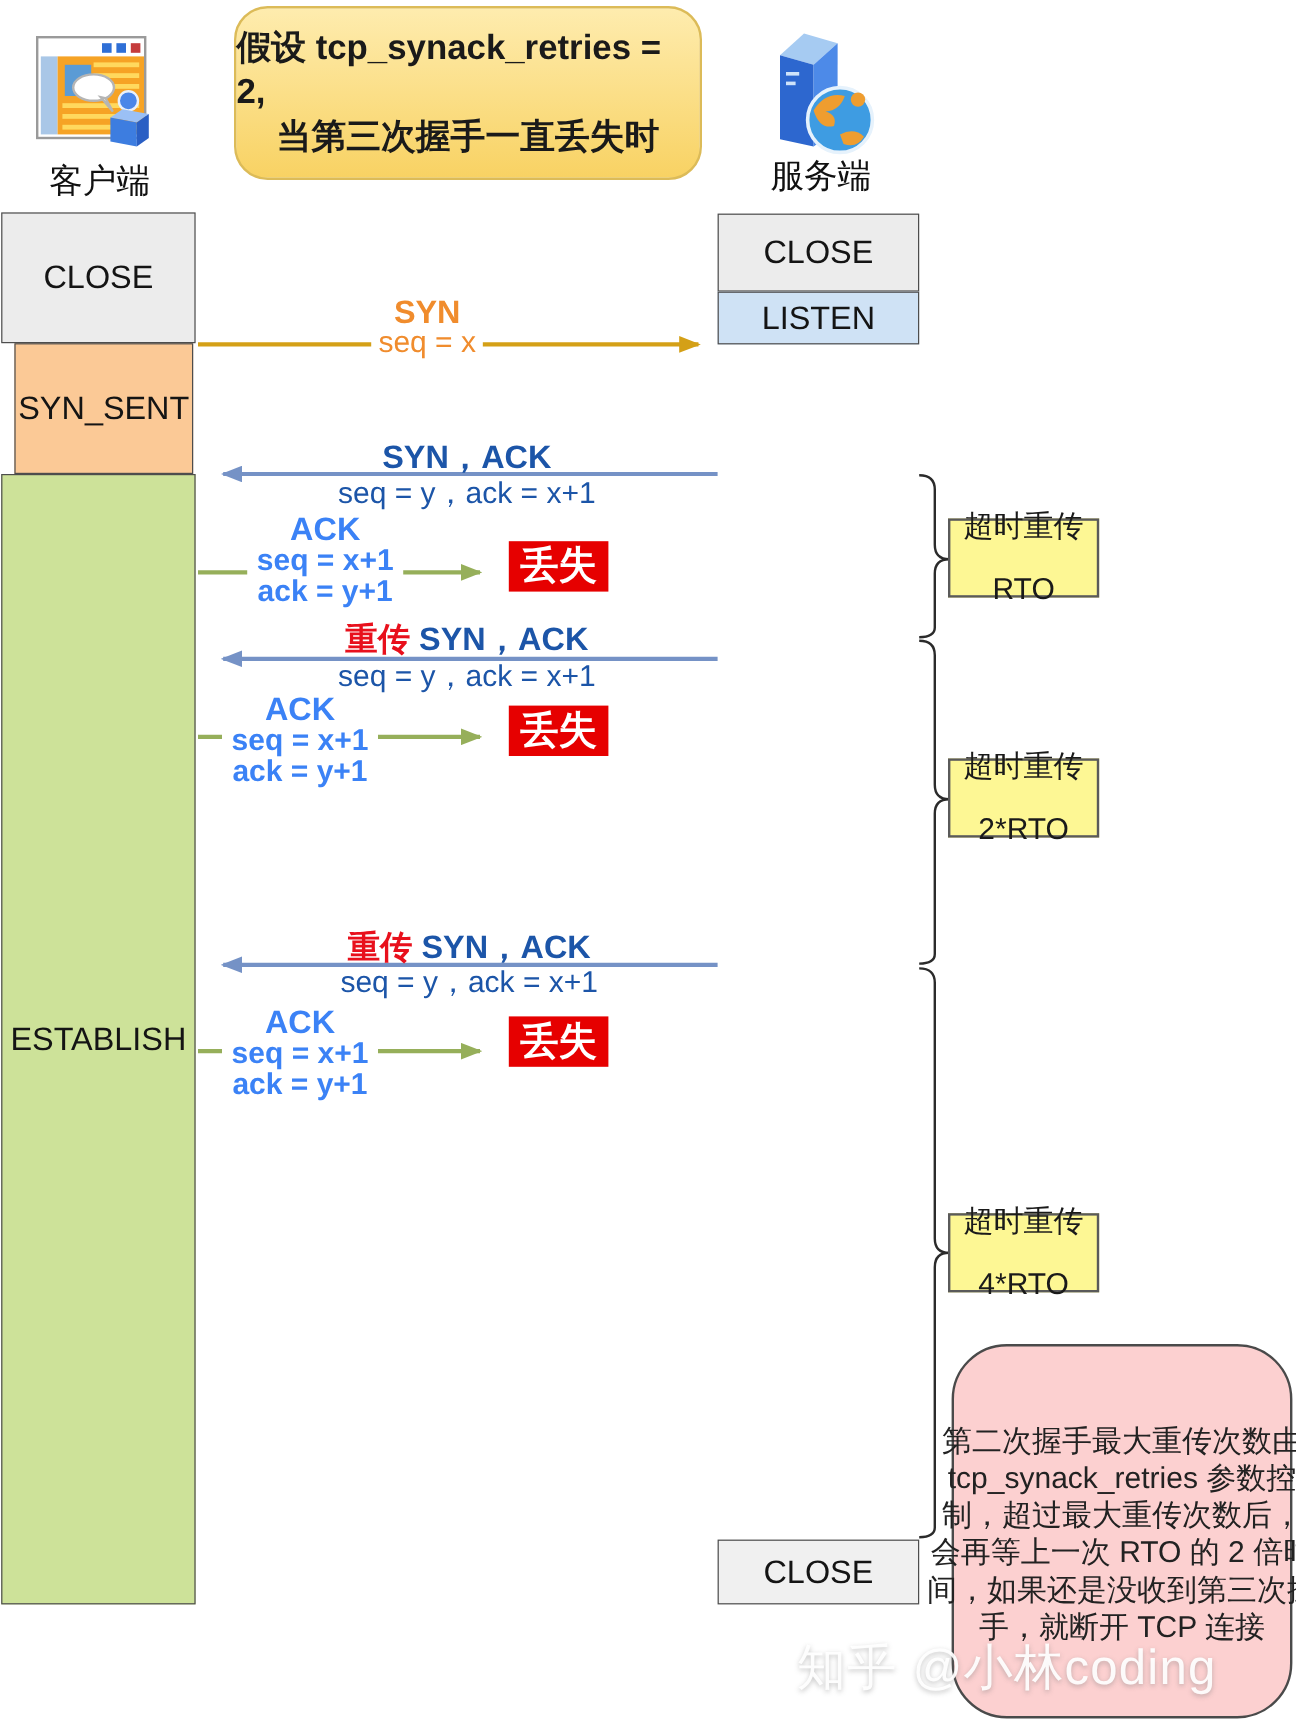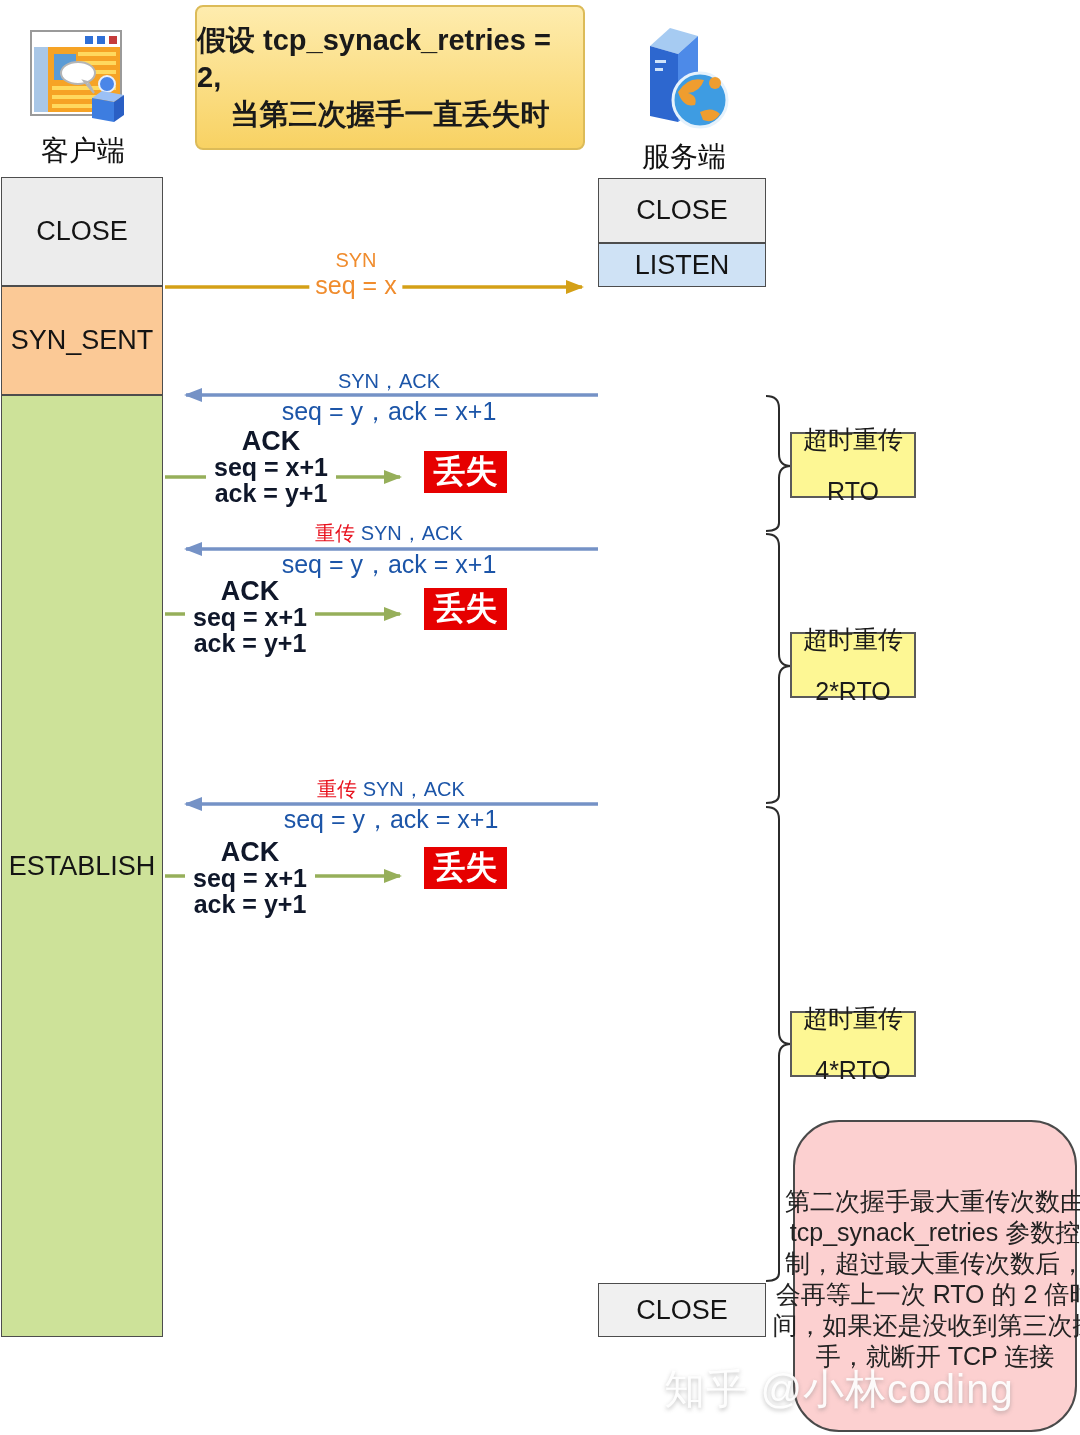--- a/index.html
+++ b/index.html
@@ -1,39 +1,39 @@
 <!DOCTYPE html>
 <html><head>
 <meta charset="utf-8">
 <style>
   html,body{margin:0;padding:0;background:#fff;}
   .canvas{position:relative;width:1080px;height:1435px;background:#ffffff;overflow:hidden;
           font-family:"Liberation Sans","DejaVu Sans",sans-serif;color:#1a1a1a;}
   .abs{position:absolute;}
 
   
-  .banner{left:195px;top:5px;width:390px;height:145px;border-radius:8px;
+  .banner{left:195px;top:5px;width:390px;height:145px;border-radius:28px;
           background:linear-gradient(180deg,#feecae 0%,#f8d263 100%);
           border:2px solid #dcbb58;display:flex;flex-direction:column;align-items:center;justify-content:center;
           font-size:29px;font-weight:bold;line-height:37px;z-index:2;box-sizing:border-box;}
   .actor-label{font-size:28px;color:#111;white-space:nowrap;transform:translateX(-50%);z-index:2;}
 
   
   .seg{position:absolute;display:flex;align-items:center;justify-content:center;
        font-size:27px;color:#141414;border:1.5px solid #4d4d4d;box-sizing:border-box;z-index:1;white-space:nowrap;}
 
   
-  .msg-title{position:absolute;transform:translateX(-50%);font-size:20px;font-weight:normal;white-space:nowrap;z-index:3;line-height:28px;}
+  .msg-title{position:absolute;transform:translateX(-50%);font-size:27px;font-weight:bold;white-space:nowrap;z-index:3;line-height:28px;}
   .msg-detail{position:absolute;transform:translateX(-50%);font-size:25px;font-weight:normal;white-space:nowrap;
               background:#fff;padding:0 6px;z-index:3;line-height:26px;}
   .ack-group{position:absolute;transform:translateX(-50%);background:#fff;padding:0 8px;z-index:3;
              display:flex;flex-direction:column;align-items:center;font-weight:bold;}
   .ack-group .t1{font-size:27px;line-height:26px;}
   .ack-group .t2{font-size:25px;line-height:26px;}
-  .c-orange{color:#f08c2d;} .c-blue{color:#1c55a8;} .c-green{color:#0f172a;} .c-red{color:#e8101c;}
+  .c-orange{color:#f08c2d;} .c-blue{color:#1c55a8;} .c-green{color:#3b82f6;} .c-red{color:#e8101c;}
 
   .lost{position:absolute;width:83px;height:42px;background:#e60000;color:#ffffff;
         display:flex;align-items:center;justify-content:center;font-size:32px;font-weight:bold;z-index:3;}
 
   .timeout{position:absolute;left:790px;width:126px;height:66px;background:#fdf794;border:2px solid #5a5a5a;
            box-sizing:border-box;display:flex;flex-direction:column;align-items:center;justify-content:center;
            font-size:25px;line-height:30px;z-index:3;white-space:nowrap;gap:22px;}
 
   .note{left:793px;top:1120px;width:284px;height:312px;border-radius:46px;background:#fcd0d0;
         border:2px solid #4a4a4a;box-sizing:border-box;display:flex;flex-direction:column;align-items:center;
@@ -83,26 +83,26 @@
     <polygon points="14,26 34,8 62,16 42,34" fill="#a6cbf2"></polygon>
     <polygon points="14,26 42,34 42,102 14,96" fill="#2d67cf"></polygon>
     <polygon points="42,34 62,16 62,88 42,102" fill="#4d8ae8"></polygon>
     <rect x="19" y="40" width="11" height="3" fill="#cfe3fa"></rect>
     <rect x="19" y="48" width="8" height="3" fill="#cfe3fa"></rect>
     <circle cx="64" cy="80" r="27" fill="#3e9ce2" stroke="#e6f2fc" stroke-width="3"></circle>
     <path d="M 42 72 q 10 -16 26 -12 q -4 12 -16 13 q 10 3 7 12 q -12 3 -17 -13 z" fill="#ef9d2f"></path>
     <path d="M 64 92 q 12 -6 20 2 q -6 10 -17 6 z" fill="#ef9d2f"></path>
     <circle cx="79" cy="63" r="6" fill="#ef9d2f"></circle>
   </svg>
-  <div class="abs actor-label" style="left:684px;top:138px;">服务端</div>
+  <div class="abs actor-label" style="left:684px;top:128px;">服务端</div>
 
   <div class="seg" style="left:1px;top:177px;width:162px;height:109px;background:#ececec;">
     <span>CLOSE</span>
   </div>
-  <div class="seg" style="left:1px;top:286px;width:162px;height:109px;background:#fbc996;">
+  <div class="seg" style="left:12px;top:286px;width:149px;height:109px;background:#fbc996;">
     <span>SYN_SENT</span>
   </div>
   <div class="seg" style="left:1px;top:395px;width:162px;height:942px;background:#cde299;">
     <span>ESTABLISH</span>
   </div>
 
   <div class="seg" style="left:598px;top:178px;width:168px;height:65px;background:#ececec;">
     <span>CLOSE</span>
   </div>
   <div class="seg" style="left:598px;top:243px;width:168px;height:44px;background:#cfe2f5;">

